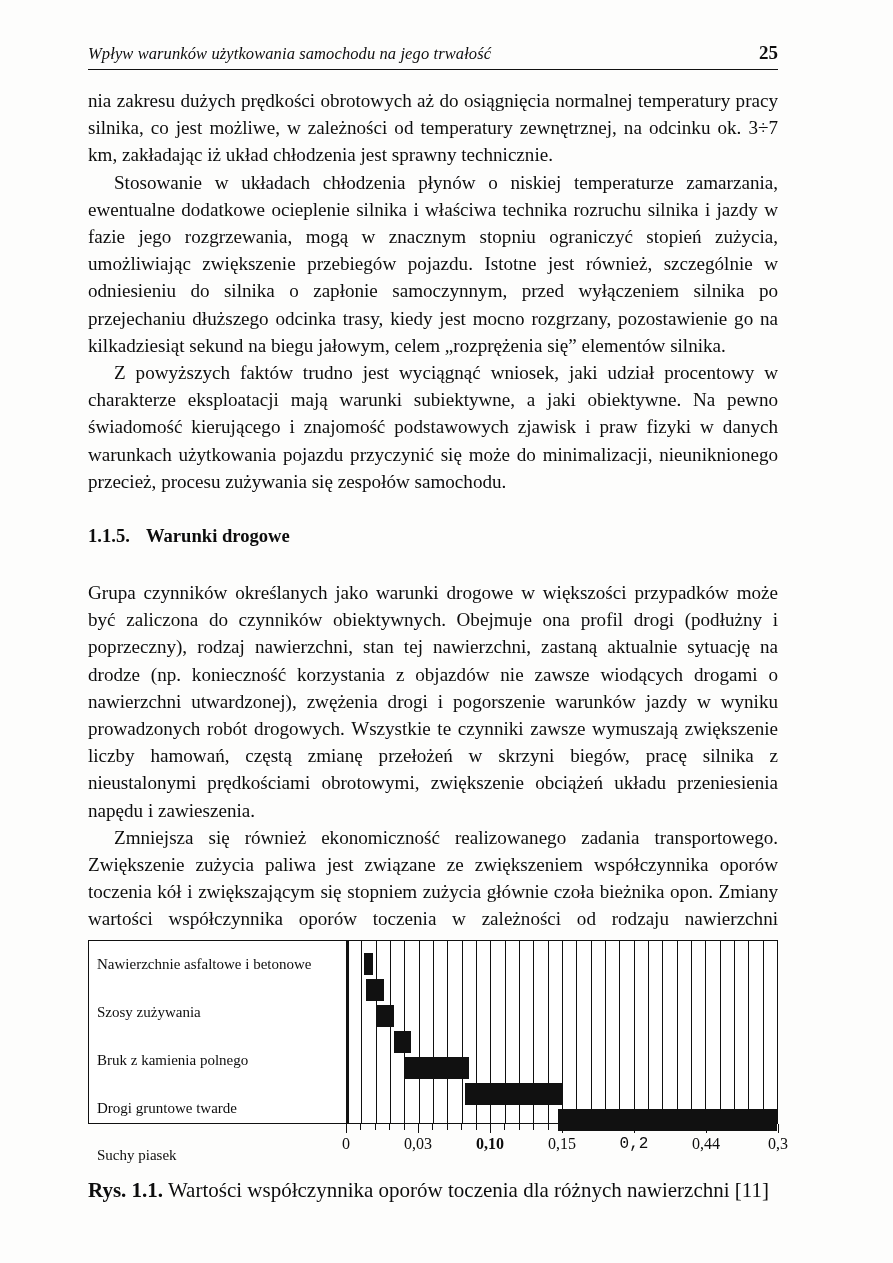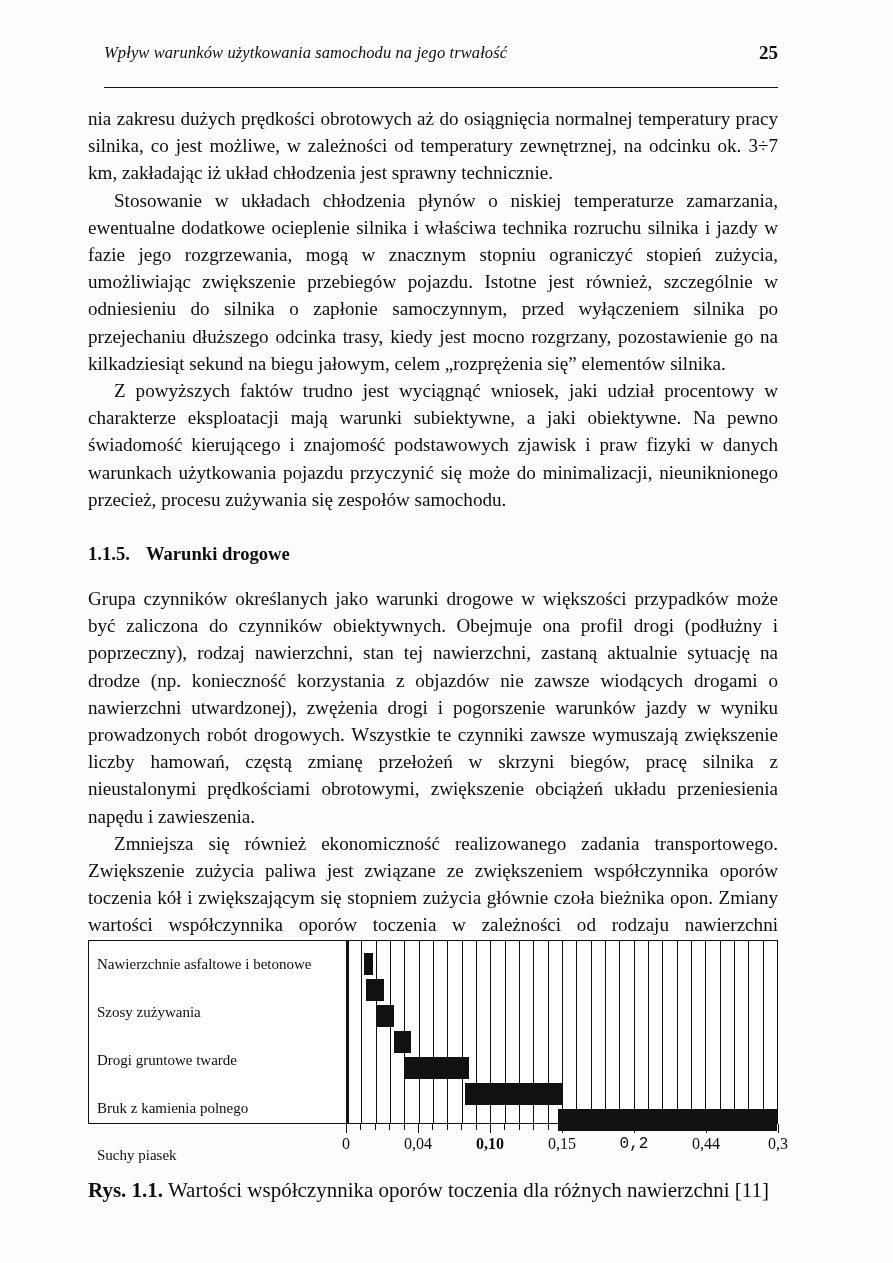--- a/index.html
+++ b/index.html
@@ -25,25 +25,24 @@
   .content {
     position: absolute;
     left: 88px;
     top: 42px;
     width: 690px;
   }
 
   
   .runhead {
     display: flex;
-    align-items: center;
+    align-items: flex-end;
     justify-content: space-between;
     border-bottom: 1.6px solid #111;
-    padding-bottom: 23px;
-    margin-left: 16px;
+    padding-bottom: 5px;
   }
   .runhead-title {
     font-style: italic;
     font-size: 16.5px;
     letter-spacing: 0.1px;
   }
   .runhead-page {
     font-weight: bold;
     font-size: 19px;
   }
@@ -58,21 +57,21 @@
     line-height: 27.2px;
     text-align: justify;
     text-justify: inter-word;
     hyphens: none;
   }
   p.indent {
     text-indent: 26px;
   }
   .sec-head {
     margin-top: 30px;
-    margin-bottom: 20px;
+    margin-bottom: 32px;
     font-size: 18.6px;
     font-weight: bold;
   }
   .sec-head .num {
     display: inline-block;
     min-width: 58px;
   }
 
   
   .figure {
@@ -208,22 +207,22 @@
       <p class="para indent">Zmniejsza się również ekonomiczność realizowanego zadania transportowego. Zwiększenie zużycia paliwa jest związane ze zwiększeniem współczynnika oporów toczenia kół i zwiększającym się stopniem zużycia głównie czoła bieżnika opon. Zmiany wartości współczynnika oporów toczenia w zależności od rodzaju nawierzchni przedstawiono na rys. 1.1.</p>
     </div>
   </div>
 
   <div class="figure">
     <div class="chart-frame">
       <div class="cat-col">
         <div class="cat-list" id="cat-list">
             <div class="cat-row">Nawierzchnie asfaltowe i betonowe</div>
             <div class="cat-row">Szosy zużywania</div>
+            <div class="cat-row">Bruk z kamienia polnego</div>
             <div class="cat-row">Drogi gruntowe twarde</div>
-            <div class="cat-row">Bruk z kamienia polnego</div>
             <div class="cat-row">Suchy piasek</div>
           </div>
       </div>
       <div class="plot-col">
         <div class="plot" id="plot-area">
             <div class="axis-left"></div>
             <div class="gridline" style="left: 3.33333%;"></div>
             <div class="gridline" style="left: 6.66667%;"></div>
             <div class="gridline" style="left: 10%;"></div>
             <div class="gridline" style="left: 13.3333%;"></div>
@@ -306,21 +305,21 @@
           <div class="tickmark" style="left: 603.6px; height: 6px;"></div>
           <div class="tickmark" style="left: 618px; height: 9px;"></div>
           <div class="tickmark" style="left: 632.4px; height: 6px;"></div>
           <div class="tickmark" style="left: 646.8px; height: 6px;"></div>
           <div class="tickmark" style="left: 661.2px; height: 6px;"></div>
           <div class="tickmark" style="left: 675.6px; height: 6px;"></div>
           <div class="tickmark" style="left: 690px; height: 9px;"></div>
         </div>
       <div class="axis-labels" id="axis-labels">
           <div class="axis-label" style="left: 258px;">0</div>
-          <div class="axis-label" style="left: 330px;">0,04</div>
+          <div class="axis-label" style="left: 330px;">0,03</div>
           <div class="axis-label" style="left: 402px; font-weight: bold;">0,10</div>
           <div class="axis-label" style="left: 474px;">0,15</div>
           <div class="axis-label" style="left: 546px; font-family: Liberation Mono, monospace;">0,2</div>
           <div class="axis-label" style="left: 618px;">0,44</div>
           <div class="axis-label" style="left: 690px;">0,3</div>
         </div>
     </div>
     <div class="caption">
       <b>Rys. 1.1.</b>
       <span>Wartości współczynnika oporów toczenia dla różnych nawierzchni [11]</span>

